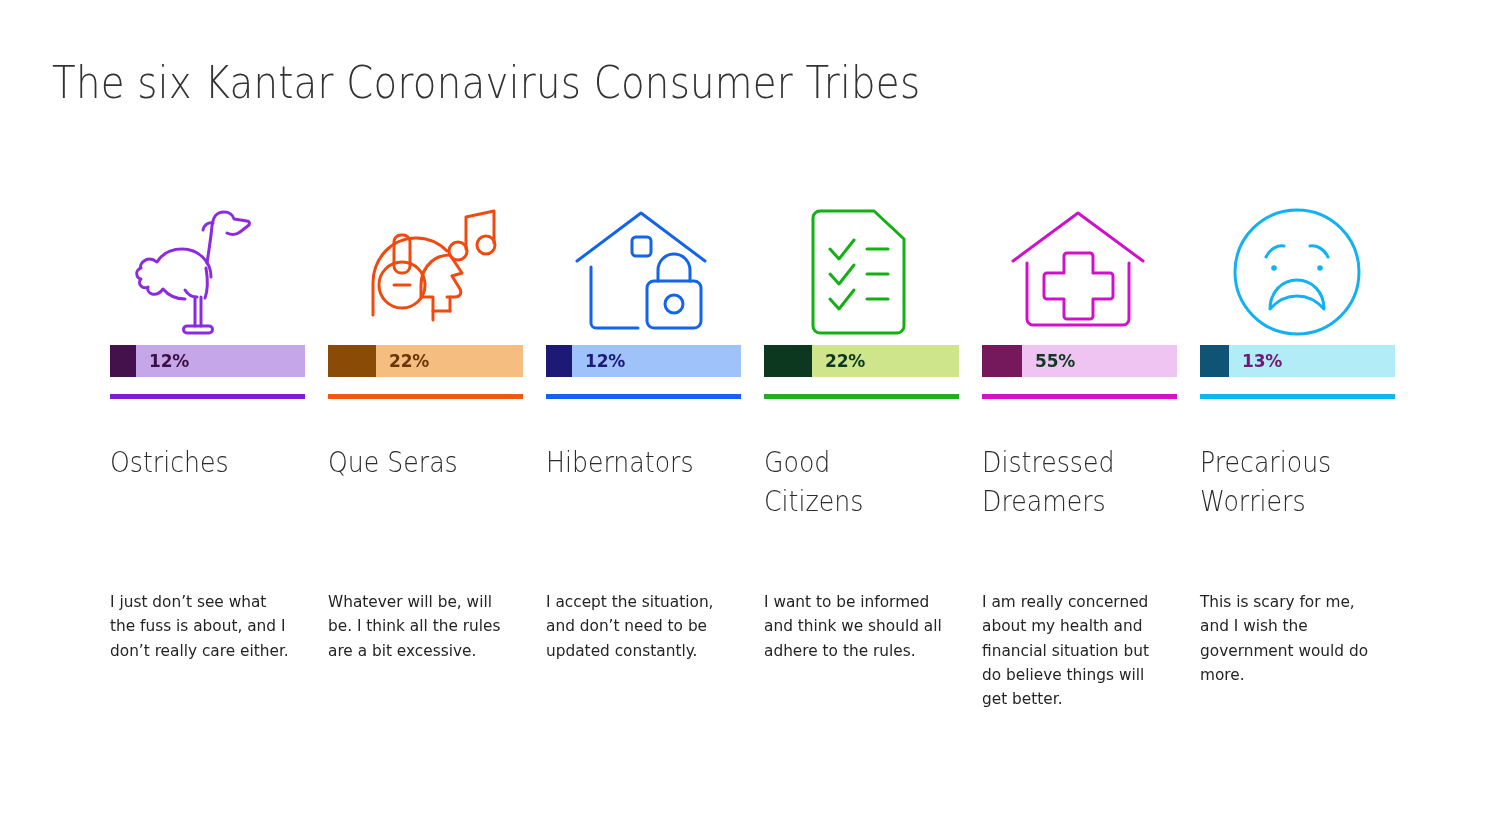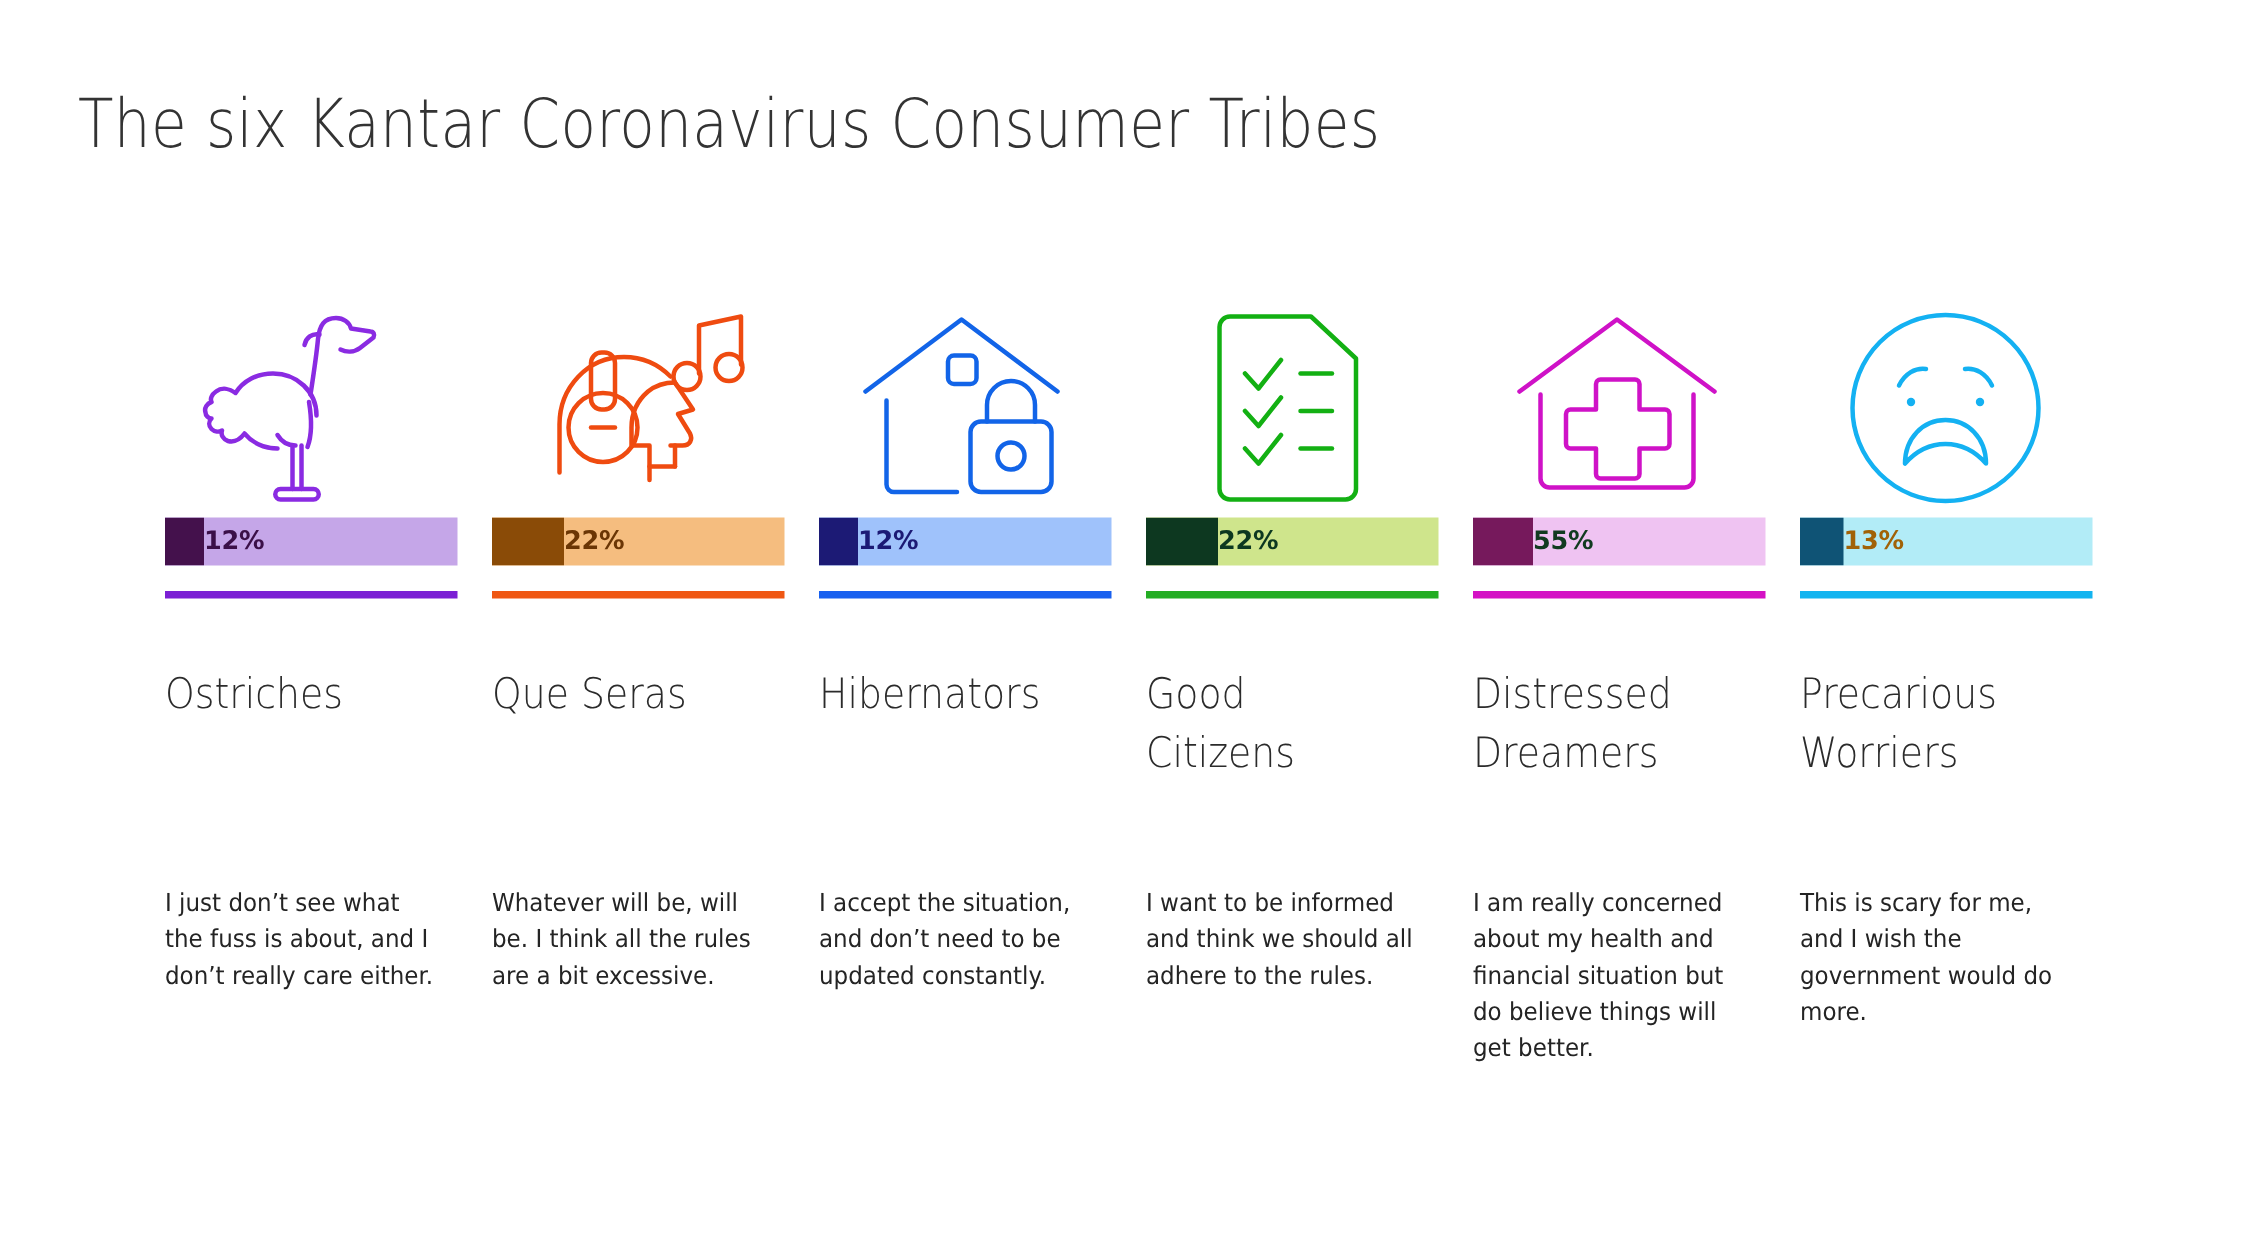--- a/index.html
+++ b/index.html
@@ -63,20 +63,21 @@
   }
   .bar-body {
     flex: 1 1 auto;
     height: 100%;
     display: flex;
     align-items: center;
   }
   .bar-value {
     font-size: 17px;
     font-weight: 700;
+    padding-left: 13px;
     font-family: "DejaVu Sans", sans-serif;
     letter-spacing: -0.2px;
   }
   .underline {
     height: 5px;
     margin-top: 17px;
     width: 100%;
   }
   .tribe-name {
     margin-top: 45px;
@@ -228,21 +229,21 @@
           <path fill="none" stroke="#14b1f2" stroke-width="3" stroke-linecap="round" stroke-linejoin="round" d="M36 52 c4 -8 11 -12 18 -11"></path>
           <path fill="none" stroke="#14b1f2" stroke-width="3" stroke-linecap="round" stroke-linejoin="round" d="M98 52 c-4 -8 -11 -12 -18 -11"></path>
           <circle fill="#14b1f2" cx="44" cy="63" r="2.8"></circle>
           <circle fill="#14b1f2" cx="90" cy="63" r="2.8"></circle>
           <path fill="none" stroke="#14b1f2" stroke-width="3" stroke-linecap="round" stroke-linejoin="round" d="M40 104 c0 -17 12 -29 27 -29 c15 0 27 12 27 29 c-8 -9 -17 -13 -27 -13 c-10 0 -19 4 -27 13 z"></path>
         </svg>
       </div>
       <div class="bar" style="background:#b2ecf7">
         <div class="bar-cap" style="width:29px;background:#0f5375"></div>
         <div class="bar-body">
-          <span class="bar-value" style="color:#a16207">13%</span>
+          <span class="bar-value" style="color:#701a75">13%</span>
         </div>
       </div>
       <div class="underline" style="background:#12b4f0"></div>
       <div class="tribe-name">Precarious
 Worriers</div>
       <div class="tribe-desc">This is scary for me, and I wish the government would do more.</div>
     </div>
   </div>
 
 </body></html>

